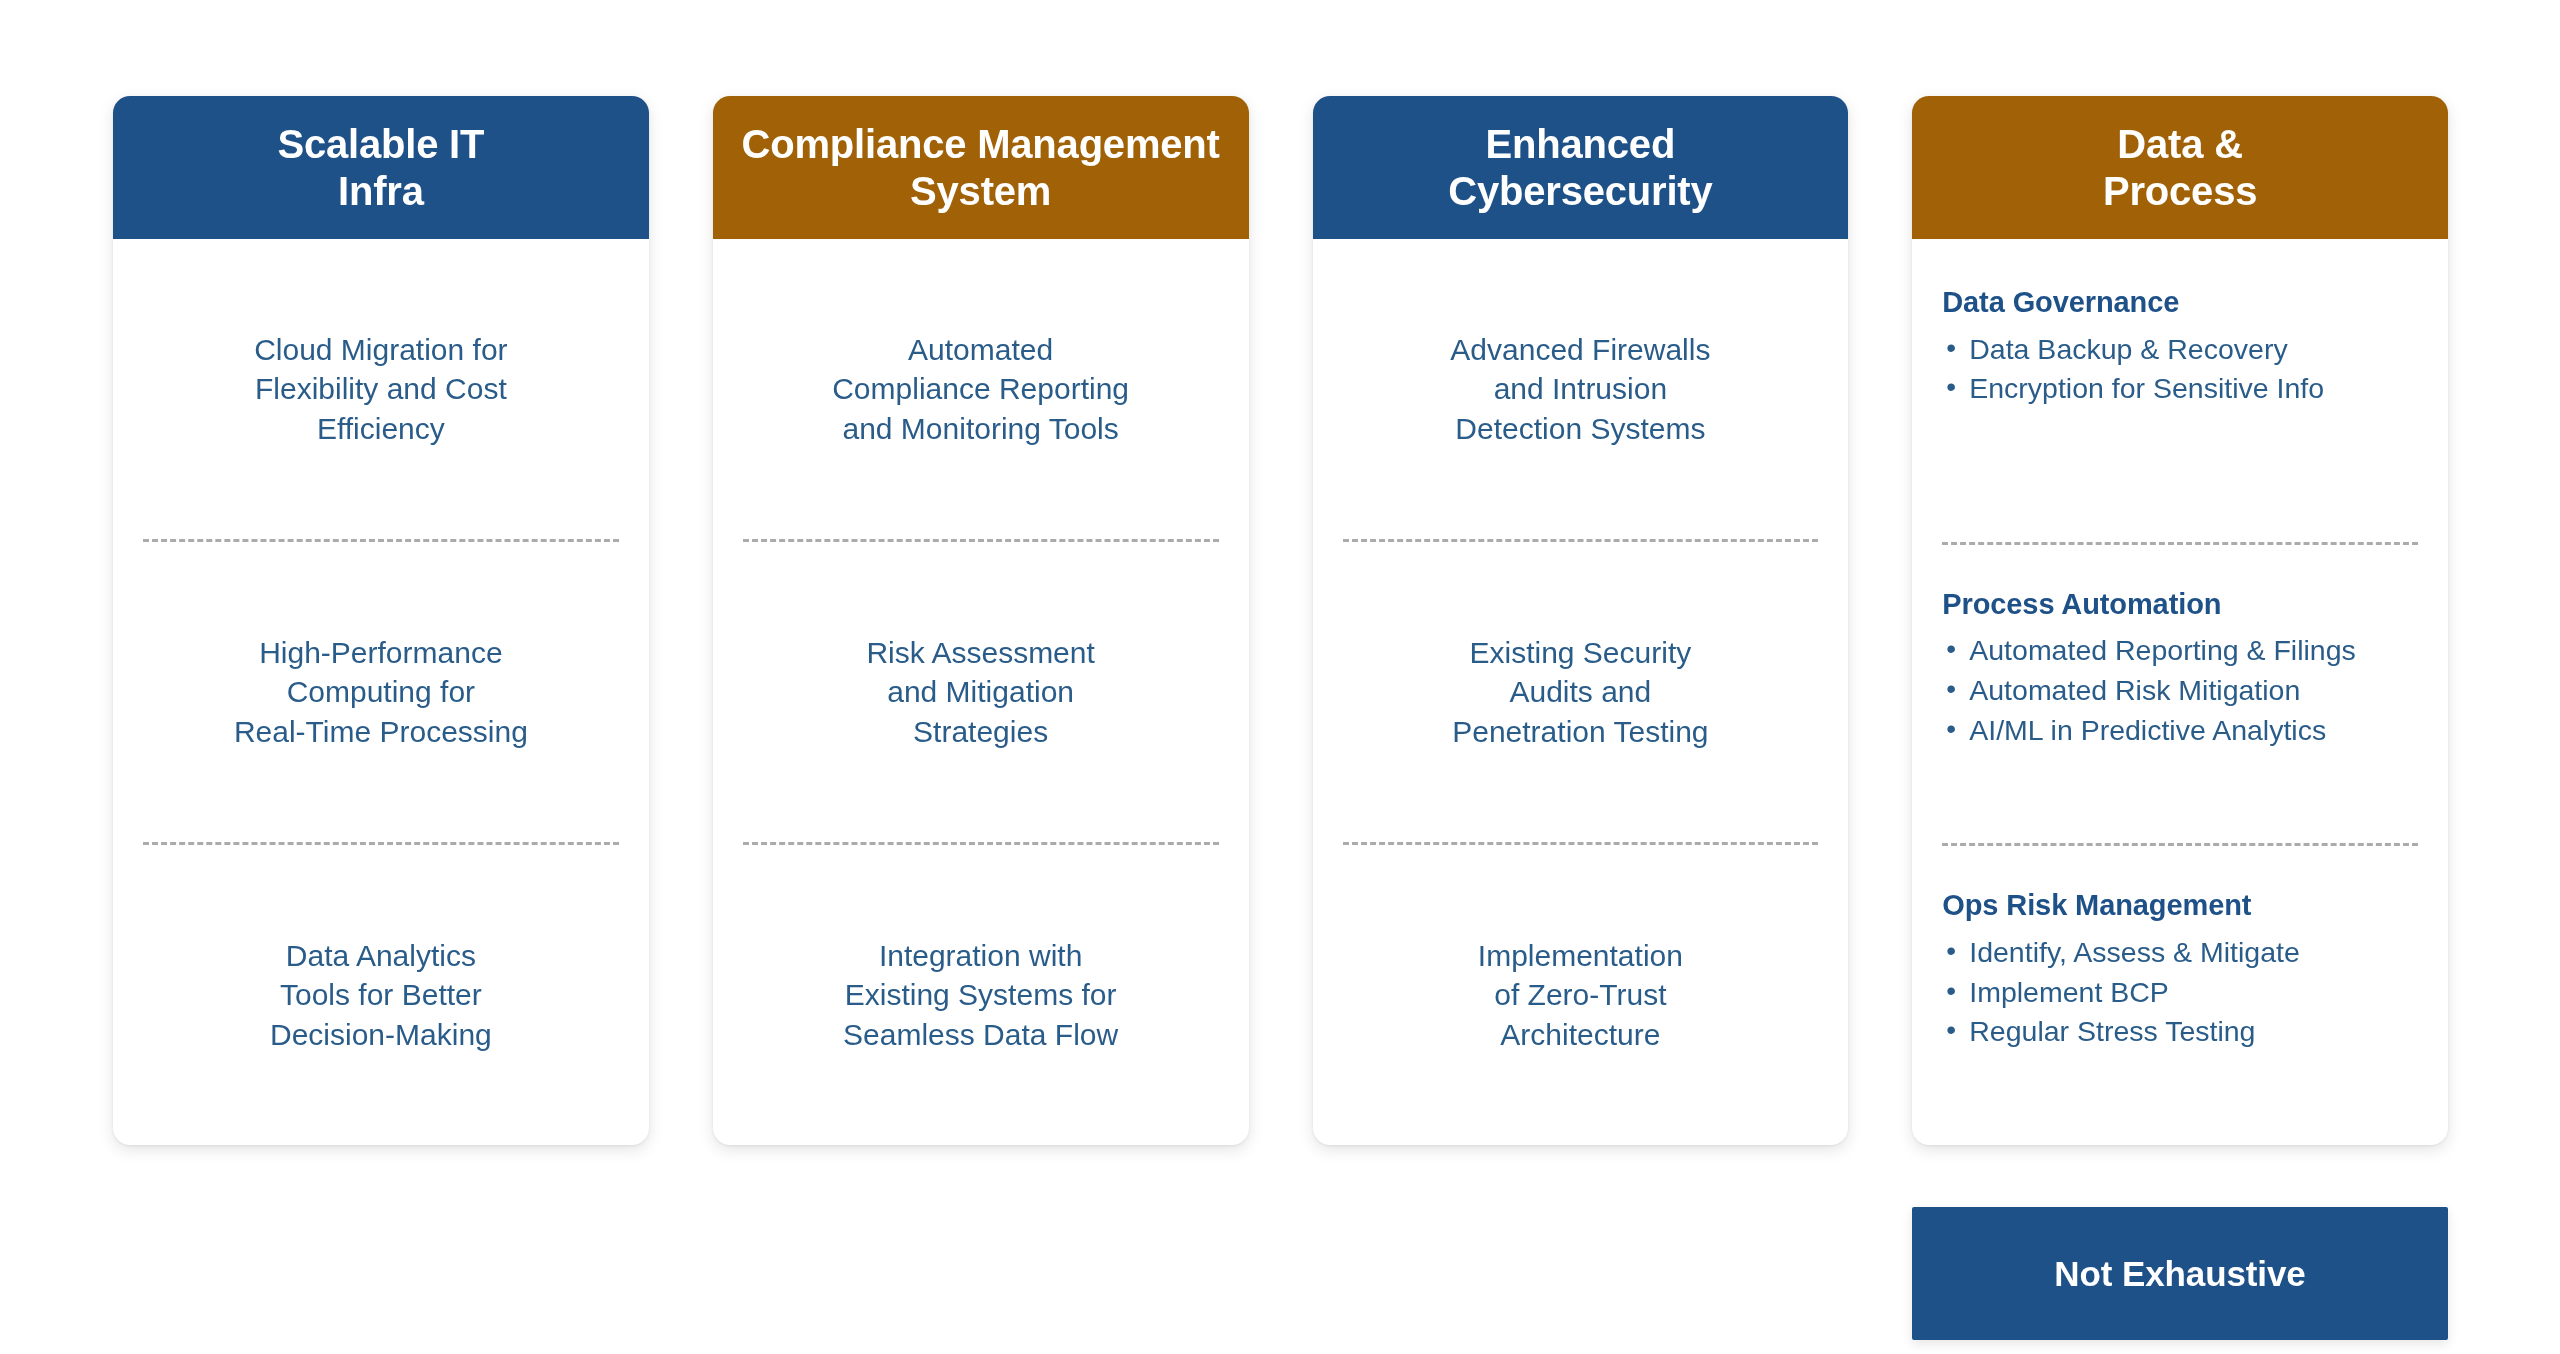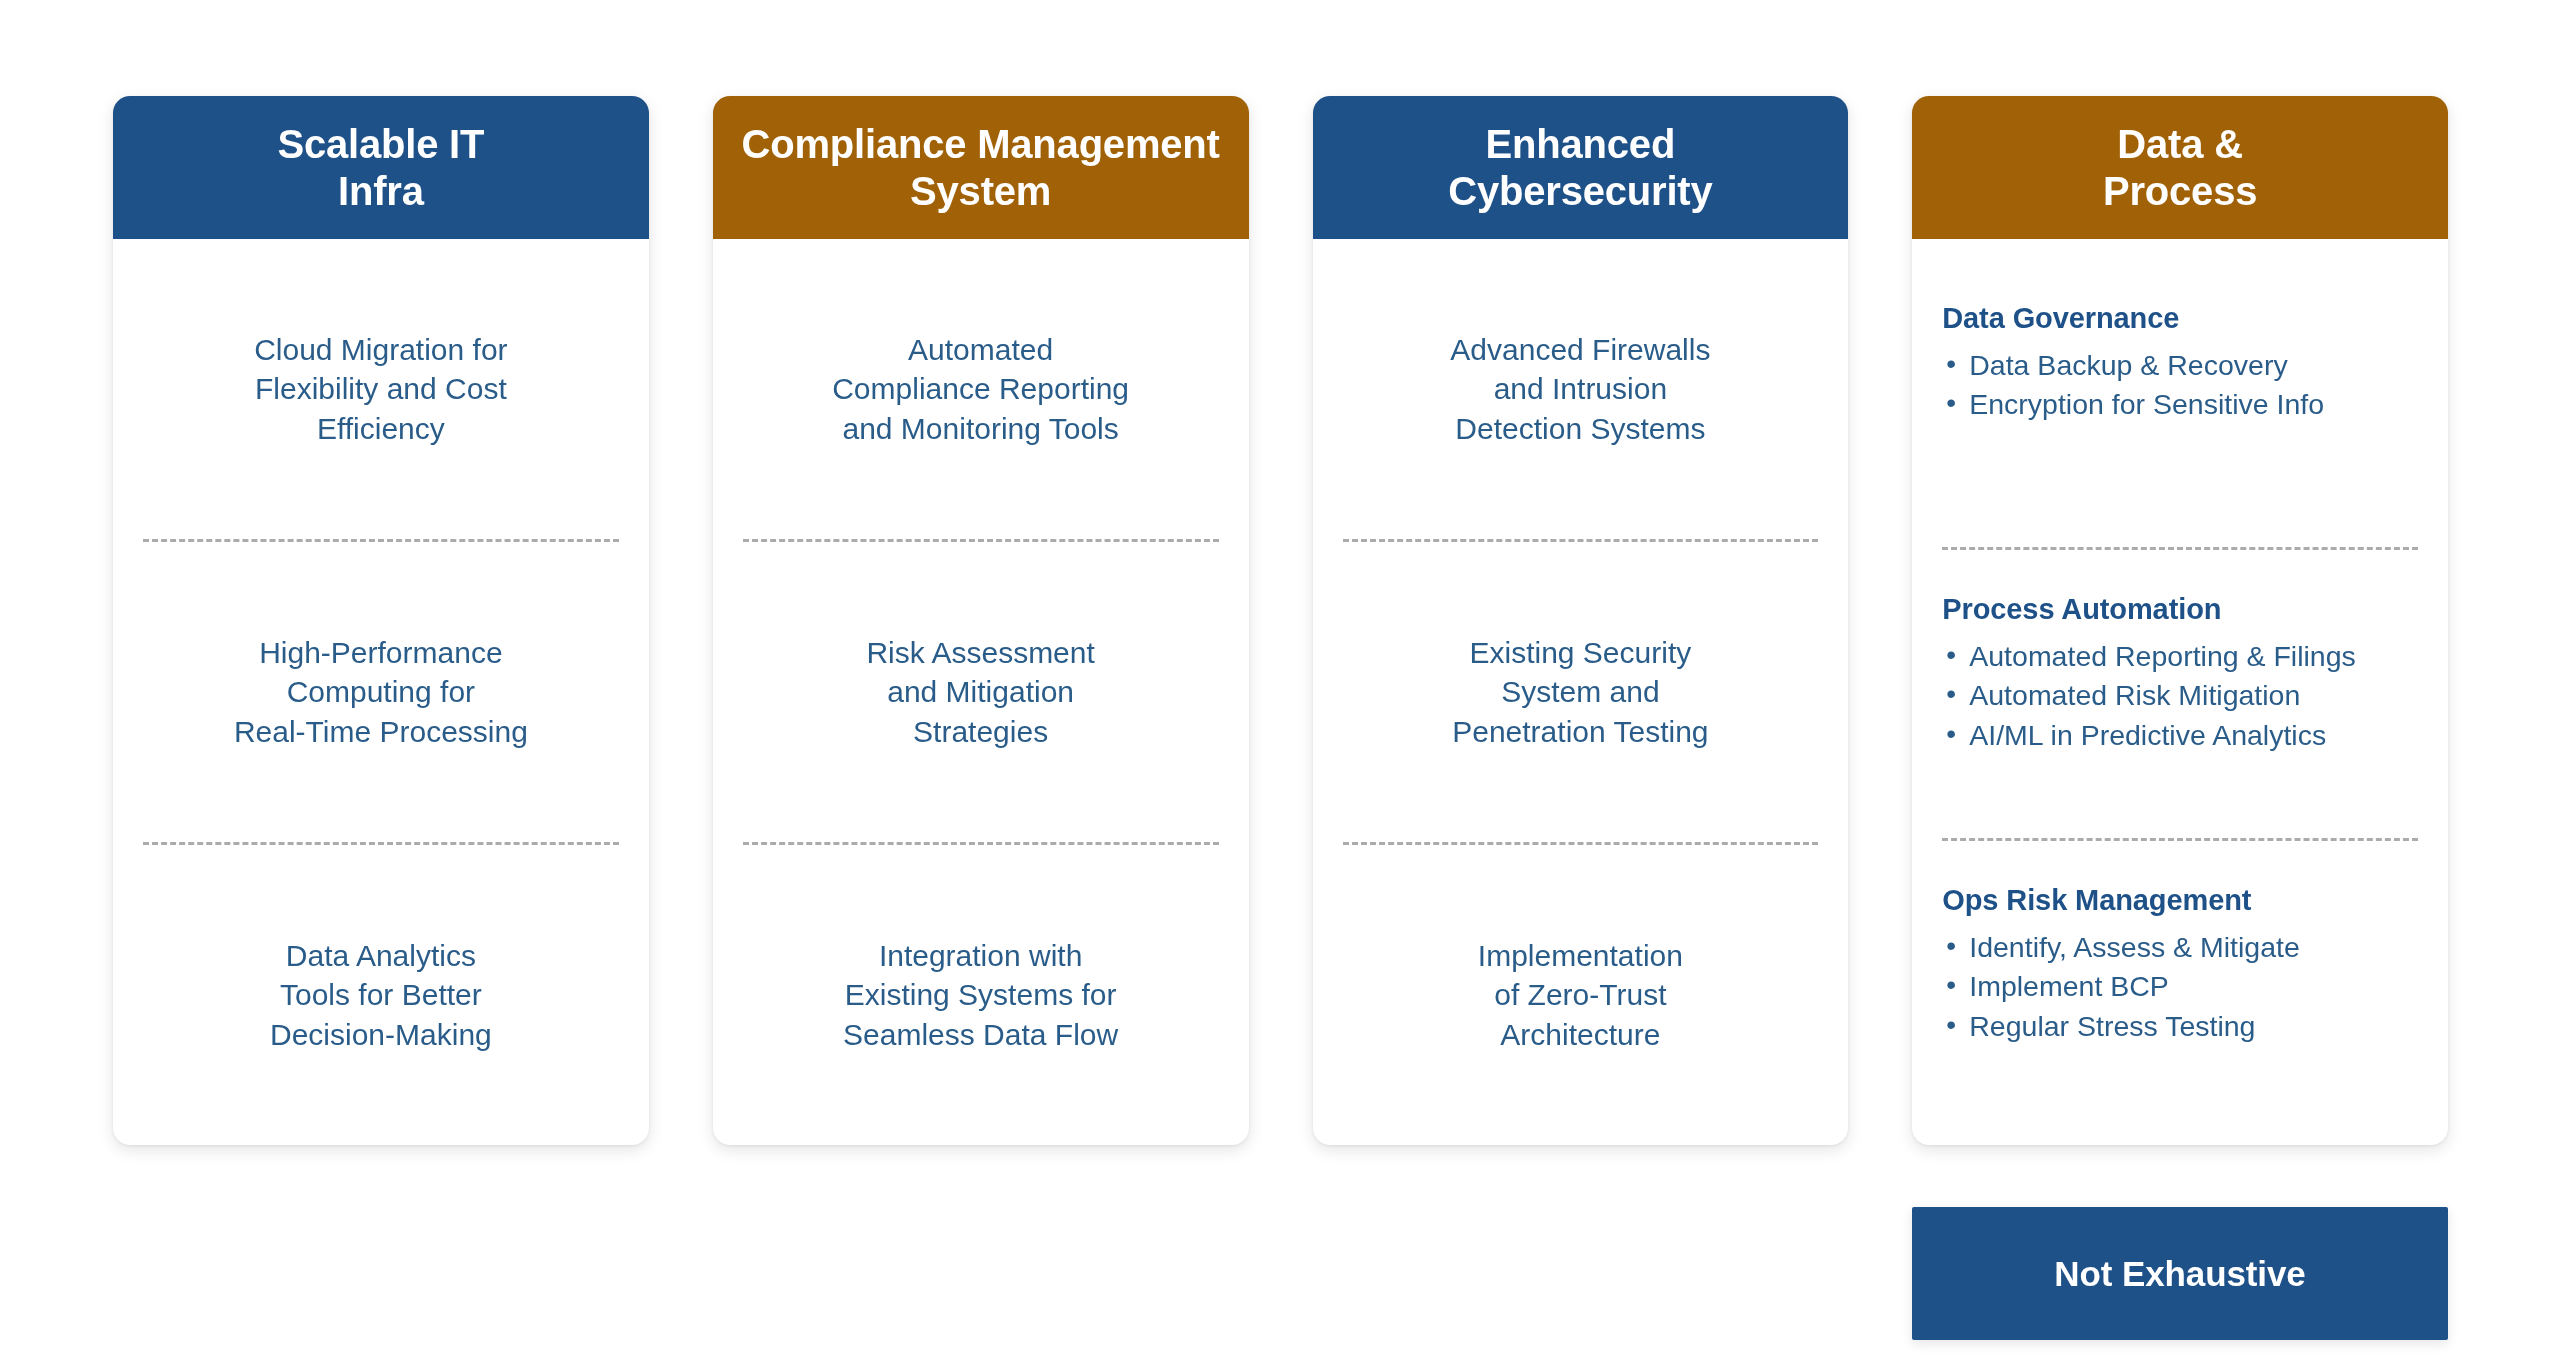--- a/index.html
+++ b/index.html
@@ -90,21 +90,21 @@
 
   .divider {
     height: 0;
     margin: 0 30px;
     border-top: 3px dashed #9d9d9d;
     opacity: 0.85;
   }
 
   
   .card-body.bulleted {
-    padding: 16px 30px;
+    padding: 0 30px;
   }
 
   .bseg {
     flex: 1 1 0;
     display: flex;
     flex-direction: column;
     justify-content: flex-start;
     padding-top: 42px;
   }
 
@@ -245,21 +245,21 @@
             <div class="seg-text">
               <div>Advanced Firewalls</div>
               <div>and Intrusion</div>
               <div>Detection Systems</div>
             </div>
           </div>
           <div class="divider"></div>
           <div class="seg">
             <div class="seg-text">
               <div>Existing Security</div>
-              <div>System and</div>
+              <div>Audits and</div>
               <div>Penetration Testing</div>
             </div>
           </div>
           <div class="divider"></div>
           <div class="seg">
             <div class="seg-text">
               <div>Implementation</div>
               <div>of Zero-Trust</div>
               <div>Architecture</div>
             </div>

